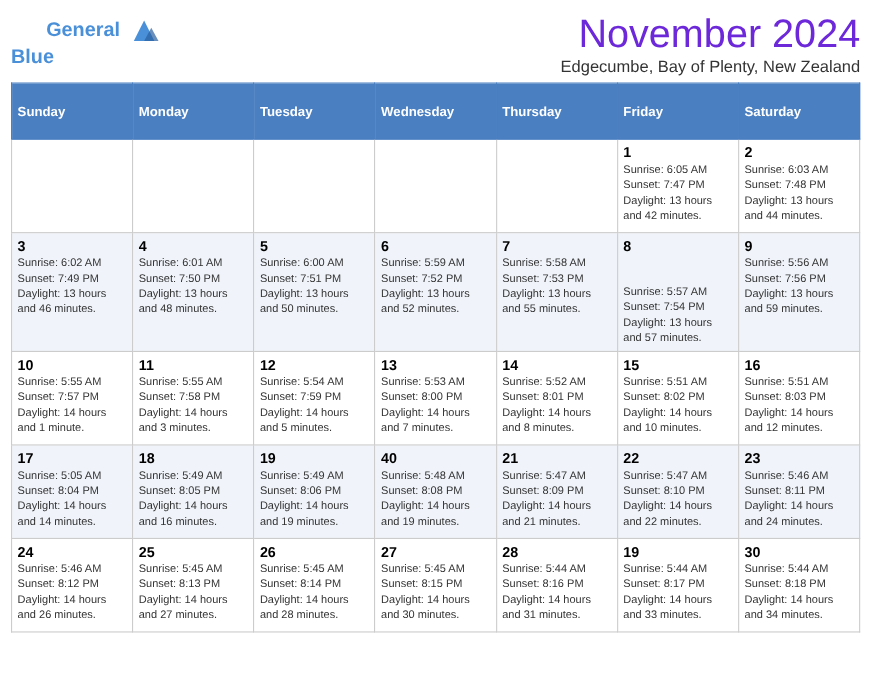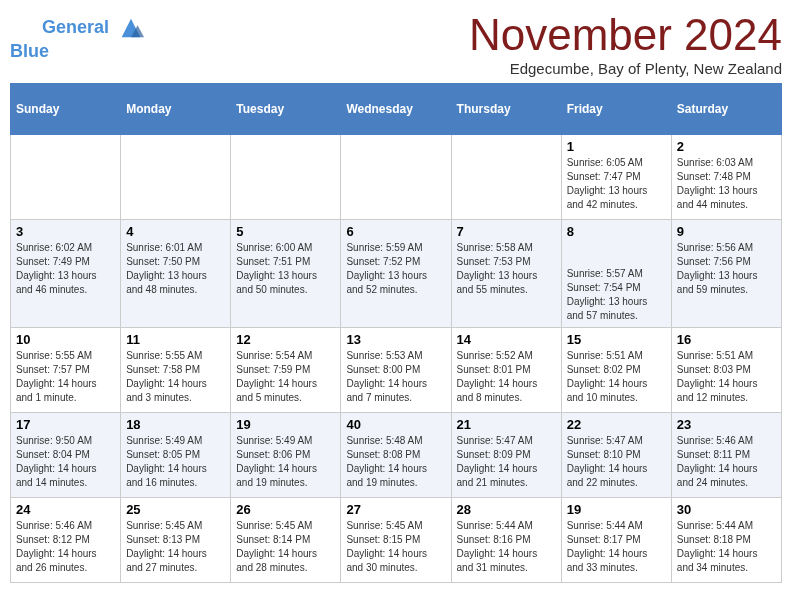--- a/index.html
+++ b/index.html
@@ -33,23 +33,23 @@
     }
     .logo-icon {
       width: 28px;
       height: 28px;
       margin-left: 2px;
     }
     .title-block {
       text-align: right;
     }
     .month-title {
-      font-size: 44px;
+      font-size: 36px;
       font-weight: normal;
-      color: #7f1d1d;
+      color: #6d28d9;
     }
     .location {
       font-size: 15px;
       color: #333;
     }
     table {
       width: 100%;
       border-collapse: collapse;
       font-size: 10.5px;
     }
@@ -247,21 +247,21 @@
           <span class="day-number">16</span>
           <div class="day-info" style="white-space: pre-line;">Sunrise: 5:51 AM
 Sunset: 8:03 PM
 Daylight: 14 hours
 and 12 minutes.</div>
         </td>
       </tr>
       <tr>
         <td>
           <span class="day-number">17</span>
-          <div class="day-info" style="white-space: pre-line;">Sunrise: 9:50 AM
+          <div class="day-info" style="white-space: pre-line;">Sunrise: 5:05 AM
 Sunset: 8:04 PM
 Daylight: 14 hours
 and 14 minutes.</div>
         </td>
         <td>
           <span class="day-number">18</span>
           <div class="day-info" style="white-space: pre-line;">Sunrise: 5:49 AM
 Sunset: 8:05 PM
 Daylight: 14 hours
 and 16 minutes.</div>

